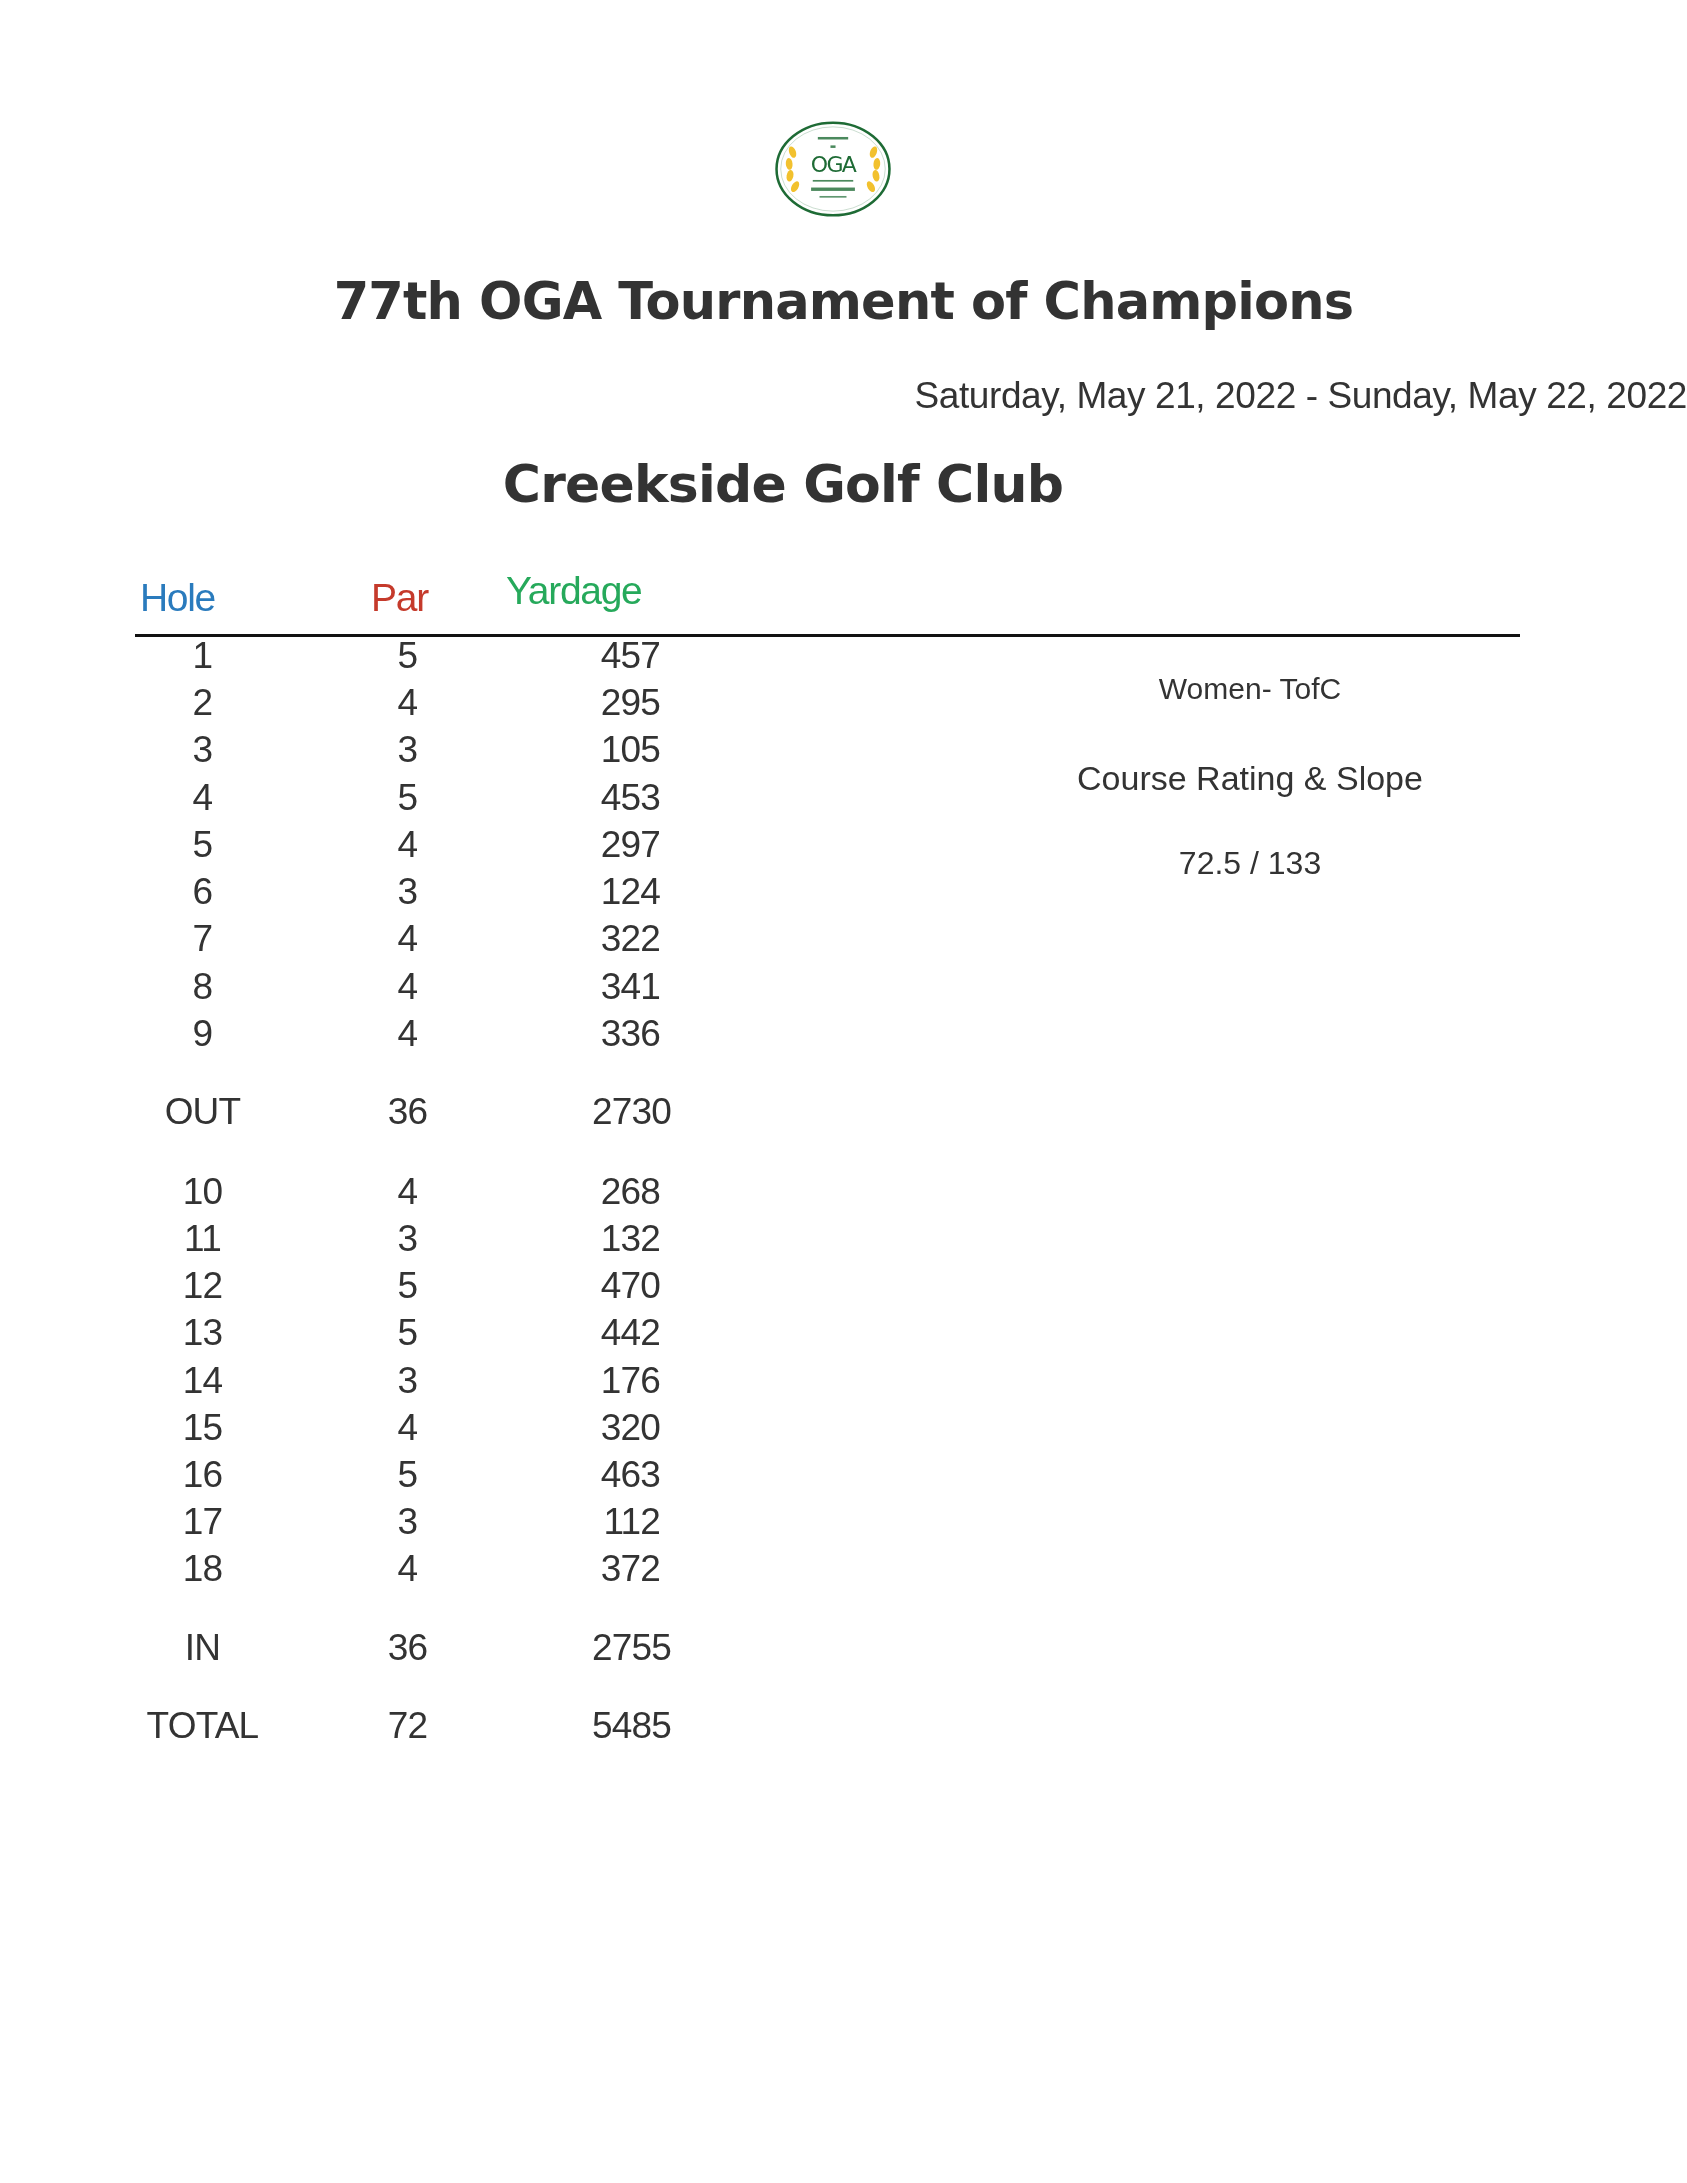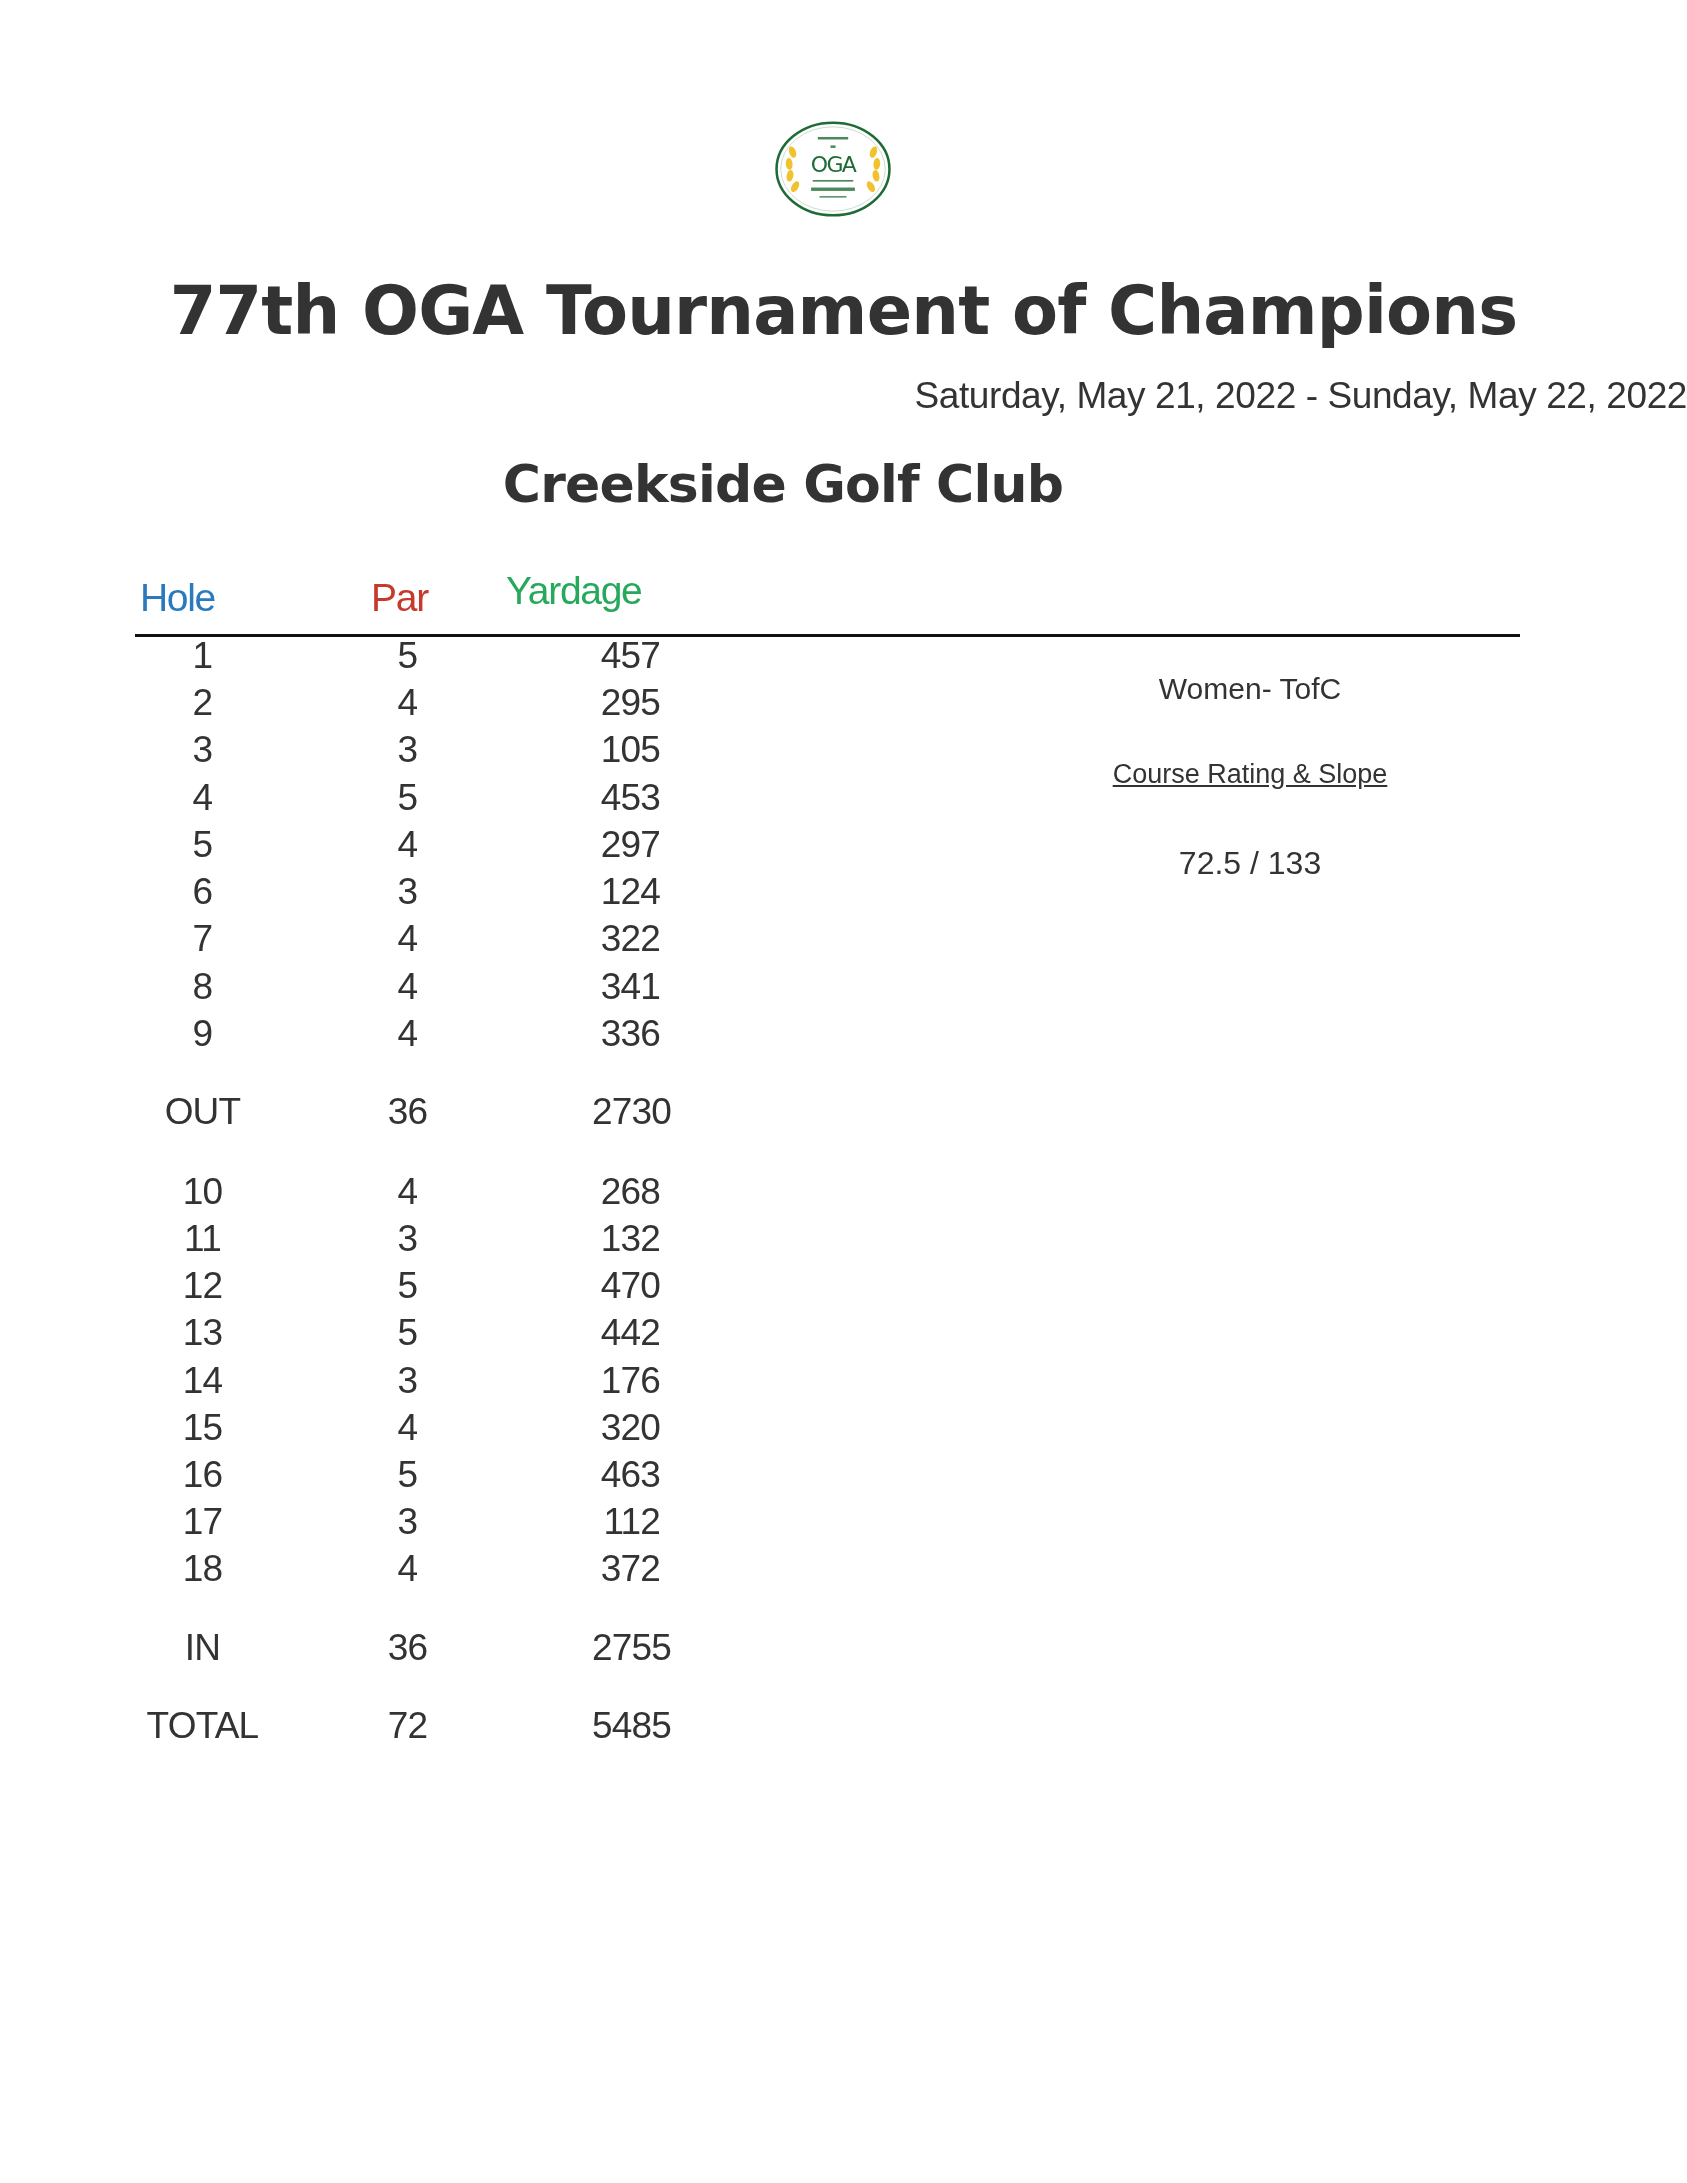--- a/index.html
+++ b/index.html
@@ -1,34 +1,34 @@
 <!DOCTYPE html>
 <html style="font-size:13.5px"><head>
   <meta charset="utf-8">
   <style>
     html, body { margin: 0; padding: 0; background: #ffffff; }
     body { width: 1687px; height: 2183px; position: relative; overflow: hidden; color: #333333; }
     .abs { position: absolute; }
     .logo { left: 774px; top: 120px; width: 118px; height: 98px; }
-    .title { left: 0; width: 1687px; top: 272px; text-align: center; font-family: "DejaVu Sans", sans-serif; font-weight: bold; font-size: 67px; color: #333; letter-spacing: -0.8px; }
+    .title { left: 0; width: 1687px; top: 272px; text-align: center; font-family: "DejaVu Sans", sans-serif; font-weight: bold; font-size: 51px; color: #333; letter-spacing: -0.8px; }
     .date { left: 0; width: 1687px; top: 375px; text-align: right; font-family: Liberation Sans, sans-serif; font-size: 37px; color: #333; letter-spacing: -0.4px; }
     .club { left: 0; width: 1566px; top: 454px; text-align: center; font-family: "DejaVu Sans", sans-serif; font-weight: bold; font-size: 52px; color: #333; letter-spacing: -0.8px; }
     .hdr { top: 574px; font-family: "Liberation Sans", sans-serif; font-size: 39px; line-height: 47px; letter-spacing: -1.3px; }
     .hdr-hole { left: 140px; width: 127px; color: #2a7bbd; }
     .hdr-par { left: 336px; width: 127px; text-align: center; color: #c53a2b; }
     .hdr-yard { left: 506px; width: 169px; top: 567px; color: #26a95b; }
     .rule { left: 135px; top: 634px; width: 1385px; height: 2.5px; background: #111; }
     .row { left: 0; height: 47px; font-family: "Liberation Sans", sans-serif; font-size: 37px; line-height: 47px; color: #333; letter-spacing: -0.8px; }
     .c-hole { position: absolute; left: 118px; width: 169px; text-align: center; }
     .c-par { position: absolute; left: 323px; width: 169px; text-align: center; }
     .c-yard { position: absolute; left: 506px; width: 154px; text-align: right; }
     .c-yard.tot { width: 165px; }
     .side { left: 1039px; width: 422px; text-align: center; font-family: "Liberation Sans", sans-serif; color: #333; }
     .side1 { top: 672px; font-size: 30px; }
-    .side2 { top: 759px; font-size: 27px; text-decoration: underline; }
+    .side2 { top: 759px; font-size: 34px; }
     .side3 { top: 845px; font-size: 32px; }
   </style>
 </head>
 <body>
 
 <div class="abs logo">
   <svg width="118" height="98" viewBox="0 0 140 116">
     <ellipse cx="70" cy="58" rx="67" ry="55" fill="#ffffff" stroke="#1e6b35" stroke-width="3"></ellipse>
     <ellipse cx="70" cy="58" rx="62" ry="50" fill="none" stroke="#1e6b35" stroke-width="0.8" opacity="0.35"></ellipse>
 

